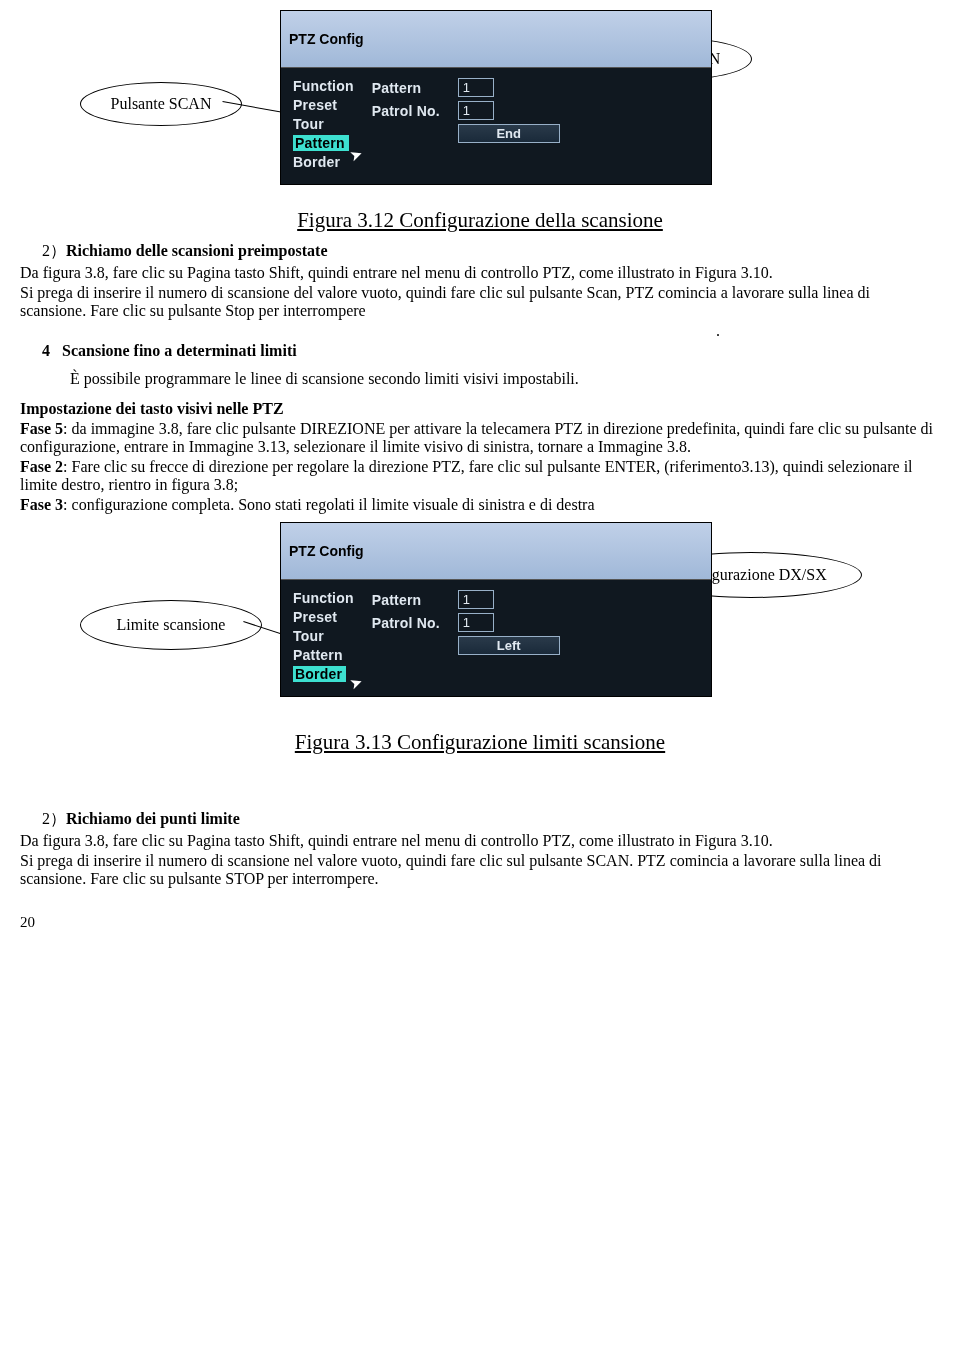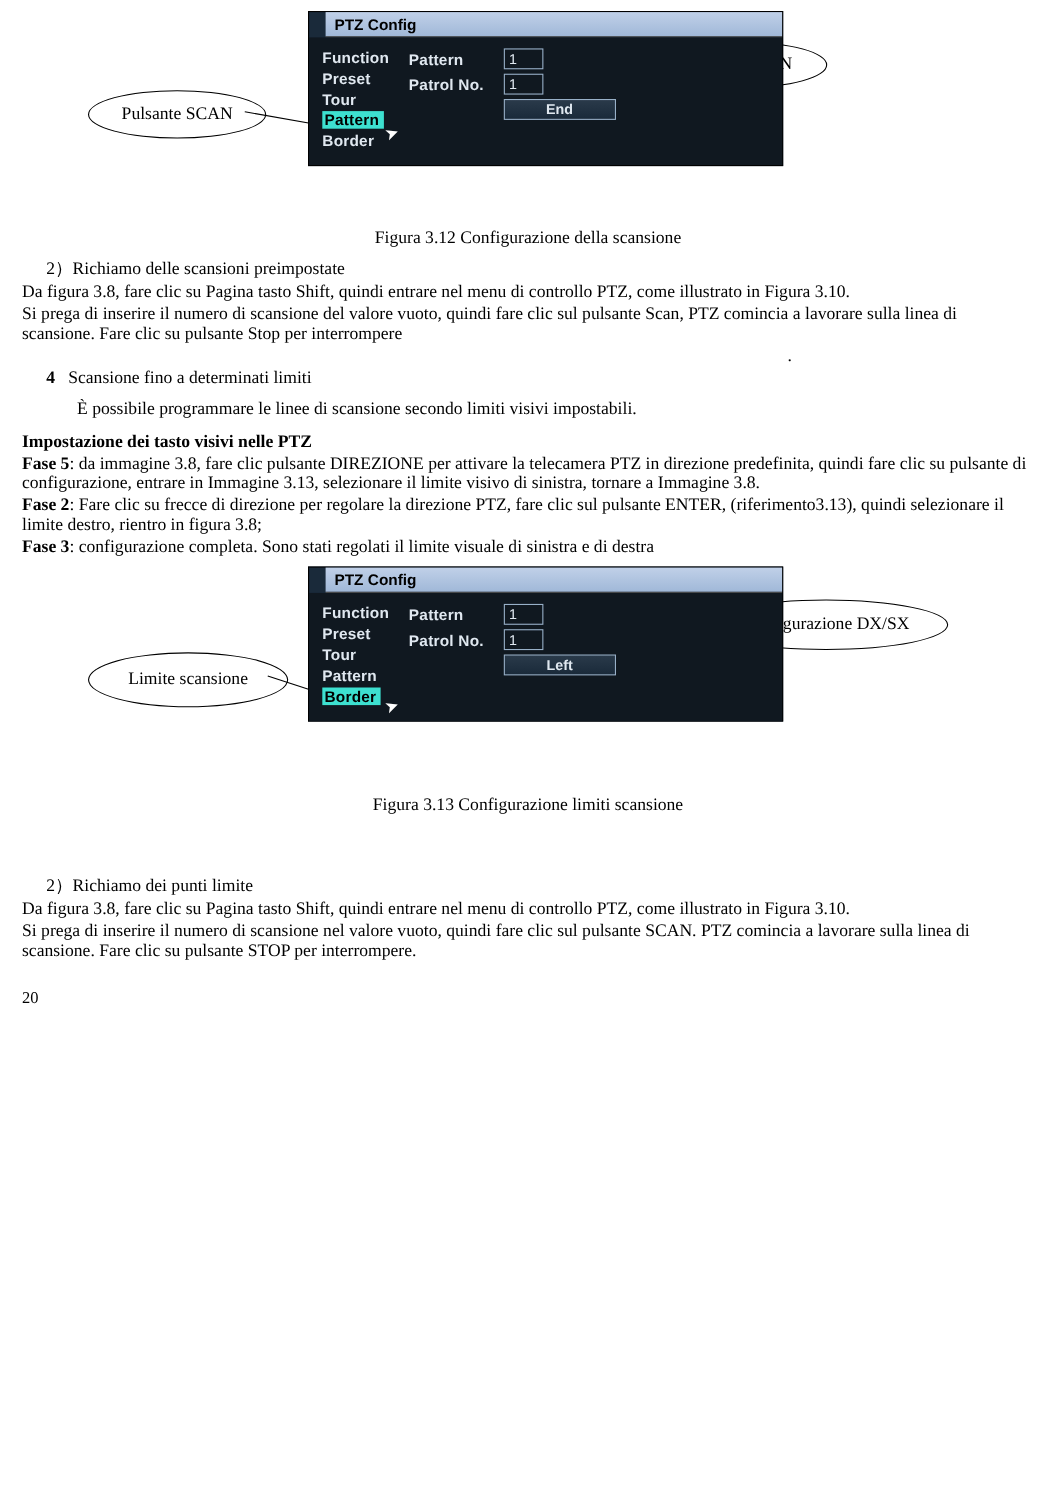--- a/index.html
+++ b/index.html
@@ -18,26 +18,25 @@
   .ptz-window {
     width: 430px;
     background: #1a2a3a;
     margin-left: 260px;
     border: 1px solid #000;
     position: relative;
   }
   .ptz-titlebar {
     background: linear-gradient(#c0d0e8, #a0b8d8);
     color: #000;
-    padding: 3px 8px;
+    padding: 20px 8px;
     font-family: Arial, sans-serif;
     font-size: 14px;
     font-weight: bold;
     border-bottom: 1px solid #555;
-    margin-left: 15px;
   }
   .ptz-body {
     background: #101820;
     padding: 10px 12px 14px 12px;
     display: flex;
     gap: 18px;
     font-family: Arial, sans-serif;
     color: #e0e8f0;
     font-size: 14px;
   }
@@ -109,28 +108,29 @@
     justify-content: center;
     padding: 4px 10px;
   }
   .callout-line {
     position: absolute;
     background: #000;
   }
   .fig-caption {
     text-align: center;
     margin: 18px 0 6px 0;
-    font-size: 16px;
+    font-size: 21px;
+    text-decoration: underline;
   }
   p { margin: 2px 0; }
   .section-num-line {
     margin: 8px 0 2px 0;
   }
   .section-title {
-    font-weight: normal;
+    font-weight: bold;
   }
   .indent-1 { margin-left: 22px; }
   .indent-2 { margin-left: 50px; }
   .bold { font-weight: bold; }
   .phase-label { font-weight: bold; }
   .page-num {
     text-align: left;
     margin-top: 26px;
     font-size: 15px;
   }

